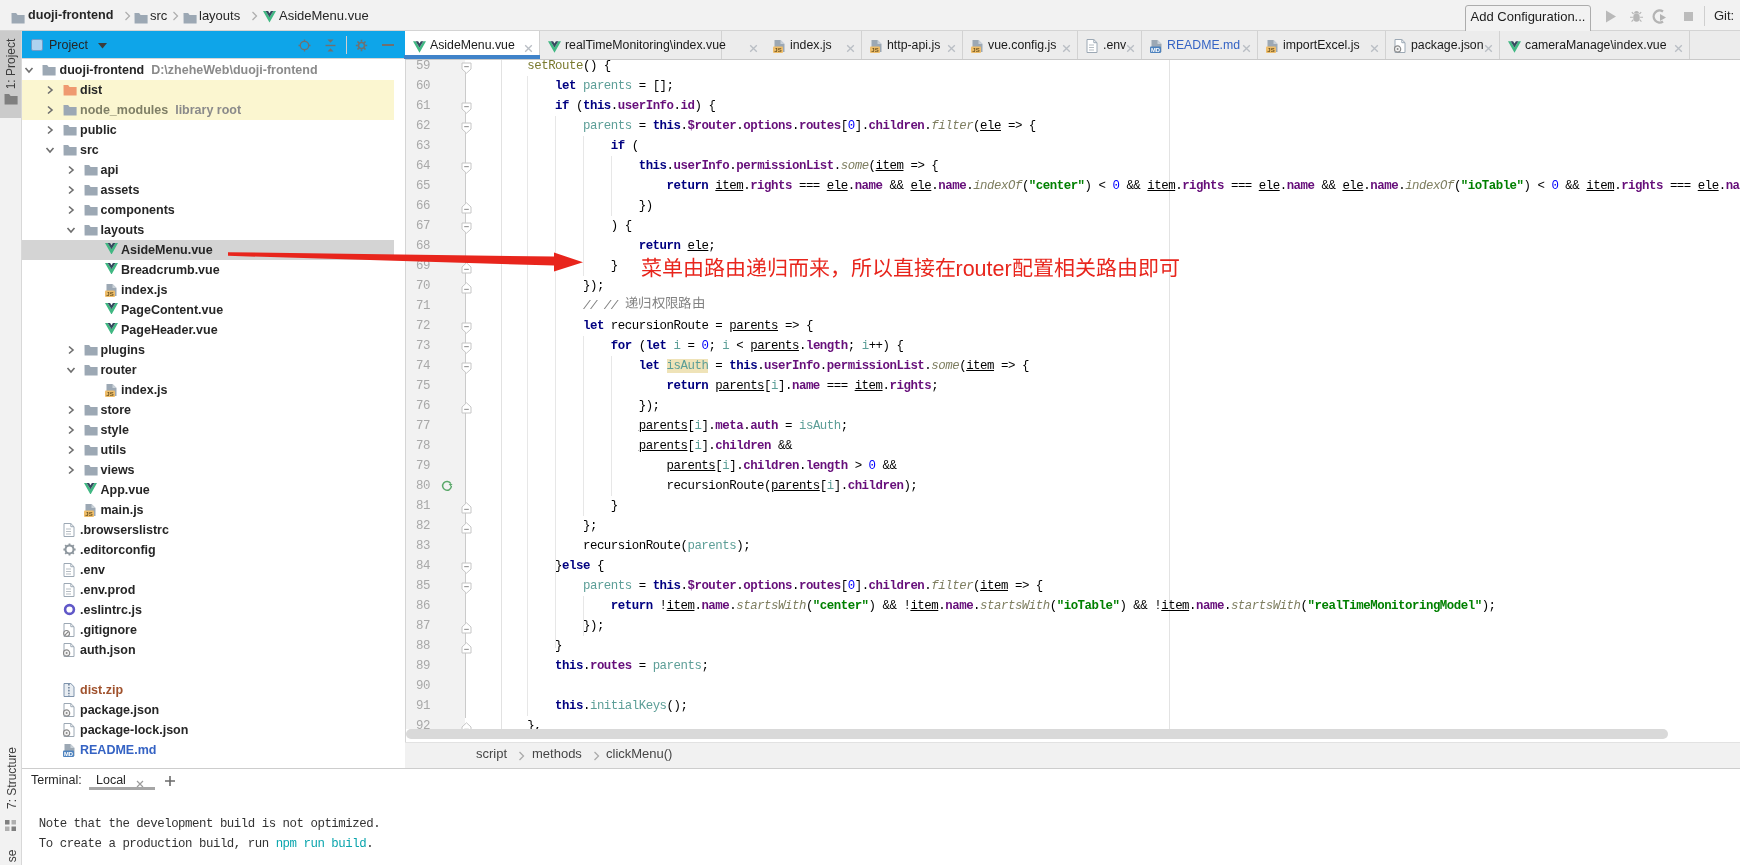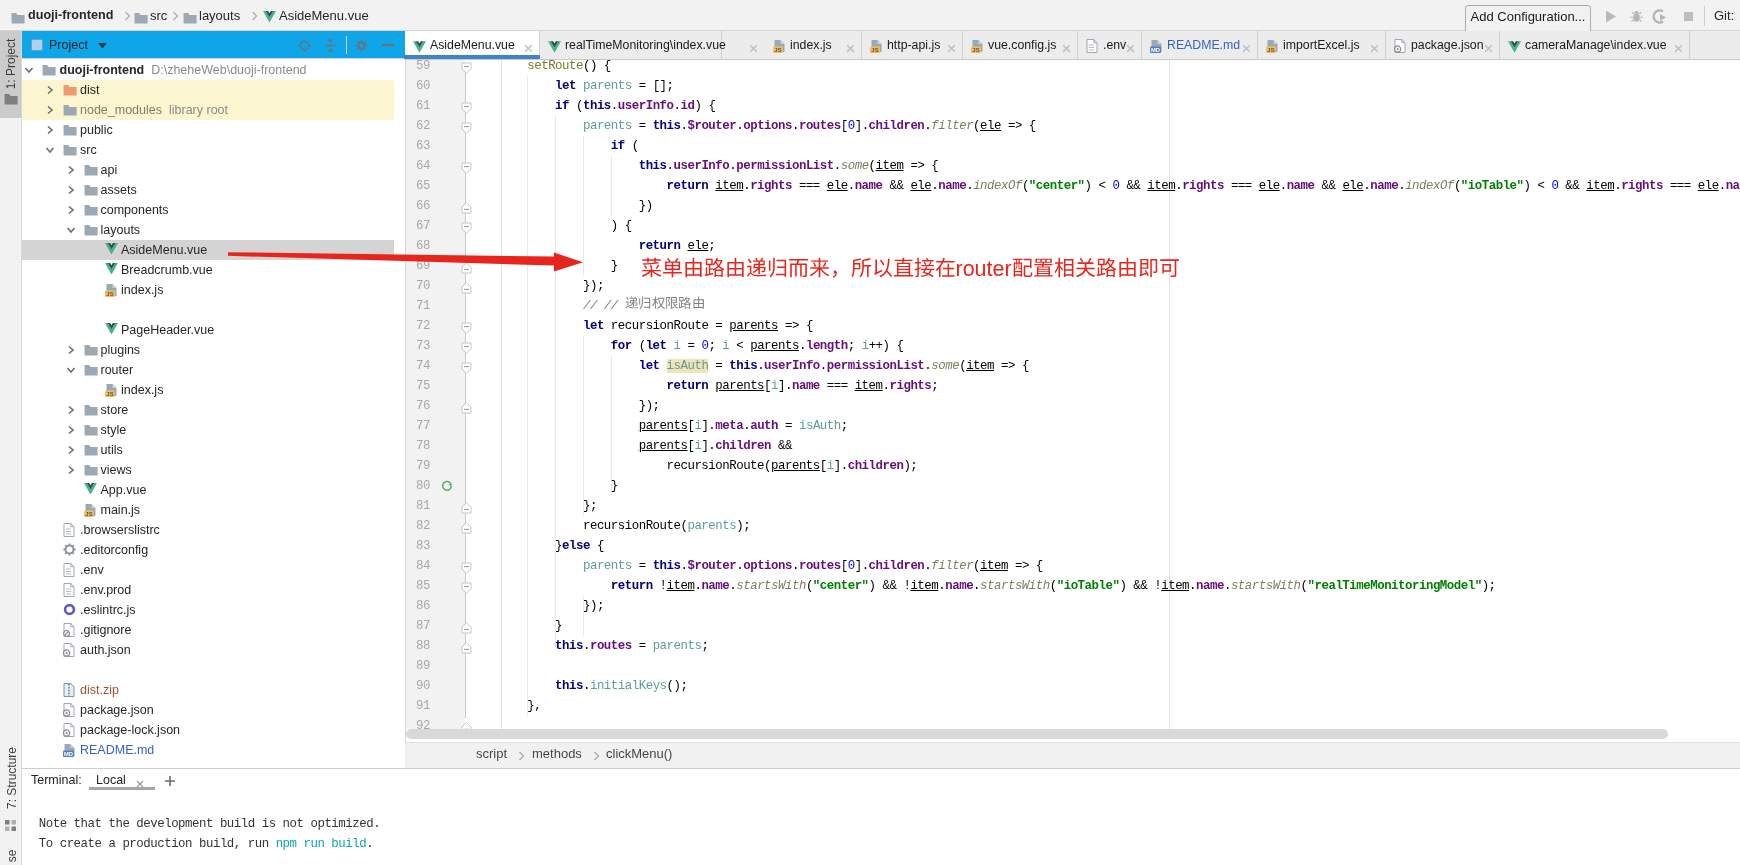--- a/index.html
+++ b/index.html
@@ -8,21 +8,21 @@
 #topbar { left:0; top:0; width:1740px; height:31px; background:#F2F2F2; border-bottom:1px solid #D4D4D4; }
 #topbar .it { position:absolute; top:0; height:31px; line-height:31px; font-size:13px; color:#262626; white-space:nowrap; }
 #topbar .ic { position:absolute; top:10px; }
 #stripe { left:0; top:31px; width:22px; height:834px; background:#F2F2F2; border-right:1px solid #D8D8D8; }
 .vtext { position:absolute; transform:rotate(-90deg); font-size:12px; color:#3c3c3c; white-space:nowrap; }
 #ptab { position:absolute; left:0; top:0; width:21px; height:87px; background:#CBCBCB; }
 #phead { left:22px; top:31px; width:383px; height:28px; background:#0ea5e9; border-bottom:1px solid #D5D5D5; }
 #tree { left:22px; top:59px; width:383px; height:709px; background:#fff; font-size:12.5px; color:#262626; }
 .row { position:absolute; left:0; width:372px; height:20px; }
 .row .ce { position:absolute; top:4px; }
-.row .tx { position:absolute; top:0; height:20px; line-height:20px; white-space:nowrap; }
+.row .tx { position:absolute; top:0; height:20px; line-height:20px; white-space:nowrap;font-weight:bold; }
 .ann { color:#8A8A8A; }
 #tabbar { left:405px; top:31px; width:1335px; height:29px; background:#ECECEC; border-bottom:1px solid #C9C9C9; }
 .tab { position:absolute; top:0; height:28px; border-right:1px solid #D2D2D2; background:#ECECEC; }
 .tab.act { background:#fff; }
 .tab .ti { position:absolute; left:8px; top:8px; }
 .tab .tl { position:absolute; top:0; height:28px; line-height:28px; font-size:12.3px; color:#1A1A1A; white-space:nowrap; }
 .tab .tc { position:absolute; top:9px; }
 #underl { left:404px; top:55px; width:136px; height:4px; background:#4083C9; }
 #gutter { left:406px; top:60px; width:96px; height:669px; }
 .lnum { position:absolute; left:0; width:24px; height:20px; line-height:20px; text-align:right; color:#A8A8A8; }
@@ -233,20 +233,27 @@
     </div>
     <div class="row" style="top:220.5px;">
       <span class="ce" style="left:83.1px;top:3px"><svg width="13" height="14" viewBox="0 0 13 14">
           <path d="M1.5 1 h6 l4 4 v8 h-10 z" fill="#9CA8B4"></path>
           <path d="M7.5 1 l4 4 h-4 z" fill="#C9D1D8"></path>
           <rect x="0" y="7.5" width="10" height="6.5" rx="1" fill="#EFBE6B"></rect>
           <text x="5" y="13" font-size="6" font-weight="bold" fill="#6B5320" text-anchor="middle" font-family="Liberation Sans,sans-serif">JS</text>
         </svg></span>
       <span class="tx" style="left:99.0px">index.js</span>
     </div>
+    <div class="row" style="top:240.5px;">
+      <span class="ce" style="left:83.1px;top:3px"><svg width="13" height="11.6" viewBox="0 0 13 11.6">
+          <polygon points="0,0 2.6,0 6.5,6.3 10.4,0 13,0 6.5,11.6" fill="#41B883"></polygon>
+          <polygon points="2.6,0 5.1,0 6.5,2.3 7.9,0 10.4,0 6.5,6.3" fill="#35495E"></polygon>
+        </svg></span>
+      <span class="tx" style="left:99.0px">PageContent.vue</span>
+    </div>
     <div class="row" style="top:260.5px;">
       <span class="ce" style="left:83.1px;top:3px"><svg width="13" height="11.6" viewBox="0 0 13 11.6">
           <polygon points="0,0 2.6,0 6.5,6.3 10.4,0 13,0 6.5,11.6" fill="#41B883"></polygon>
           <polygon points="2.6,0 5.1,0 6.5,2.3 7.9,0 10.4,0 6.5,6.3" fill="#35495E"></polygon>
         </svg></span>
       <span class="tx" style="left:99.0px">PageHeader.vue</span>
     </div>
     <div class="row" style="top:280.5px;">
       <span class="ce" style="left:43px"><svg width="12" height="12" viewBox="0 0 12 12">
           <path d="M4 2.5 L8 6 L4 9.5" fill="none" stroke="#6E6E6E" stroke-width="1.6"></path>
@@ -688,20 +695,21 @@
       </svg><svg style="display:inline-block" width="13.4" height="13.4" viewBox="0 -880 1000 1000">
         <path transform="scale(1,-1)" fill="#808080" d="M189 279H459V57H189ZM810 279V57H535V279ZM189 353V571H459V353ZM810 353H535V571H810ZM459 840V646H114V-80H189V-18H810V-76H888V646H535V840Z"></path>
       </svg></div>
     <div>                <span class="k">let</span> recursionRoute = <span class="u">parents</span> =&gt; {</div>
     <div>                    <span class="k">for</span> (<span class="k">let</span> <span class="t">i</span> = <span class="n">0</span>; <span class="t">i</span> &lt; <span class="u">parents</span>.<span class="p">length</span>; <span class="t">i</span>++) {</div>
     <div>                        <span class="k">let</span> <span class="t hl">isAuth</span> = <span class="k">this</span>.<span class="p">userInfo</span>.<span class="p">permissionList</span>.<span class="l">some</span>(<span class="u">item</span> =&gt; {</div>
     <div>                            <span class="k">return</span> <span class="u">parents</span>[<span class="t">i</span>].<span class="p">name</span> === <span class="u">item</span>.<span class="p">rights</span>;</div>
     <div>                        });</div>
     <div>                        <span class="u">parents</span>[<span class="t">i</span>].<span class="p">meta</span>.<span class="p">auth</span> = <span class="t">isAuth</span>;</div>
     <div>                        <span class="u">parents</span>[<span class="t">i</span>].<span class="p">children</span> &amp;&amp;</div>
+    <div>                            <span class="u">parents</span>[<span class="t">i</span>].<span class="p">children</span>.<span class="p">length</span> &gt; <span class="n">0</span> &amp;&amp;</div>
     <div>                            recursionRoute(<span class="u">parents</span>[<span class="t">i</span>].<span class="p">children</span>);</div>
     <div>                    }</div>
     <div>                };</div>
     <div>                recursionRoute(<span class="t">parents</span>);</div>
     <div>            }<span class="k">else</span> {</div>
     <div>                <span class="t">parents</span> = <span class="k">this</span>.<span class="p">$router</span>.<span class="p">options</span>.<span class="p">routes</span>[<span class="n">0</span>].<span class="p">children</span>.<span class="l">filter</span>(<span class="u">item</span> =&gt; {</div>
     <div>                    <span class="k">return</span> !<span class="u">item</span>.<span class="p">name</span>.<span class="l">startsWith</span>(<span class="s">"center"</span>) &amp;&amp; !<span class="u">item</span>.<span class="p">name</span>.<span class="l">startsWith</span>(<span class="s">"ioTable"</span>) &amp;&amp; !<span class="u">item</span>.<span class="p">name</span>.<span class="l">startsWith</span>(<span class="s">"realTimeMonitoringModel"</span>);</div>
     <div>                });</div>
     <div>            }</div>
     <div>            <span class="k">this</span>.<span class="p">routes</span> = <span class="t">parents</span>;</div>

